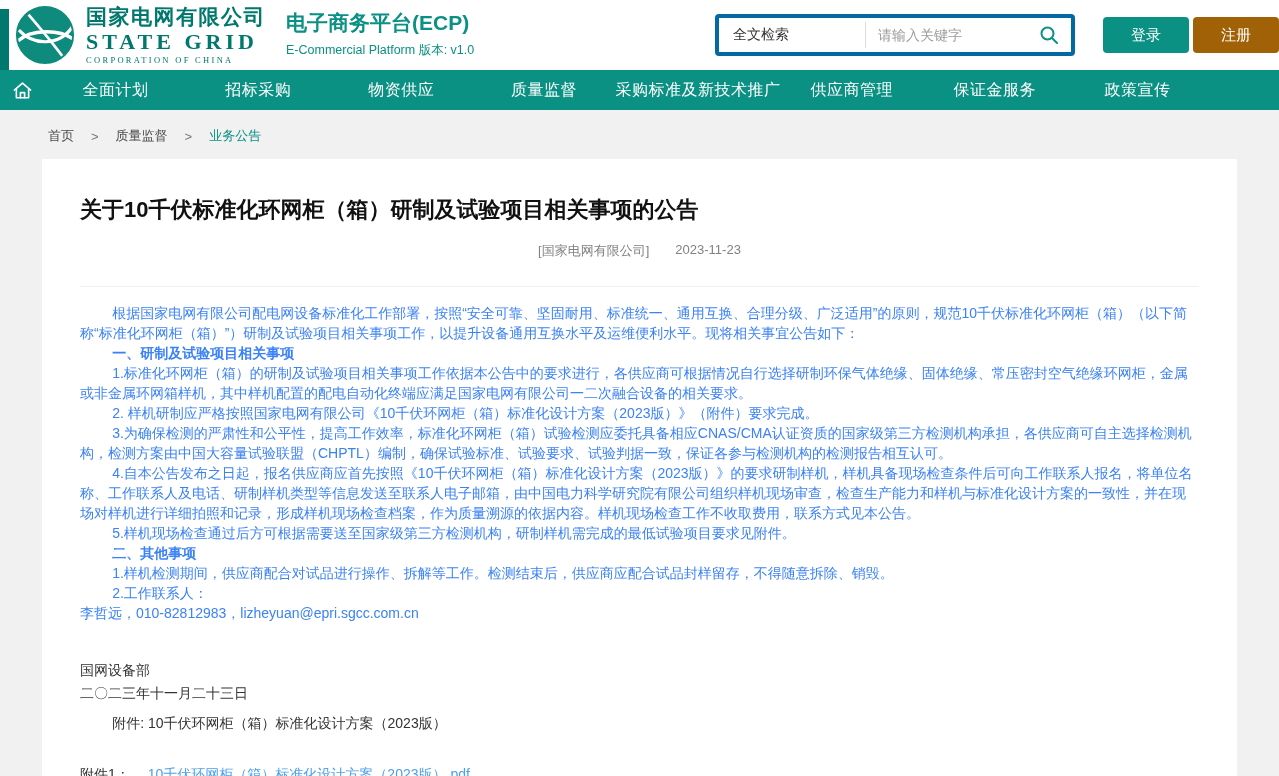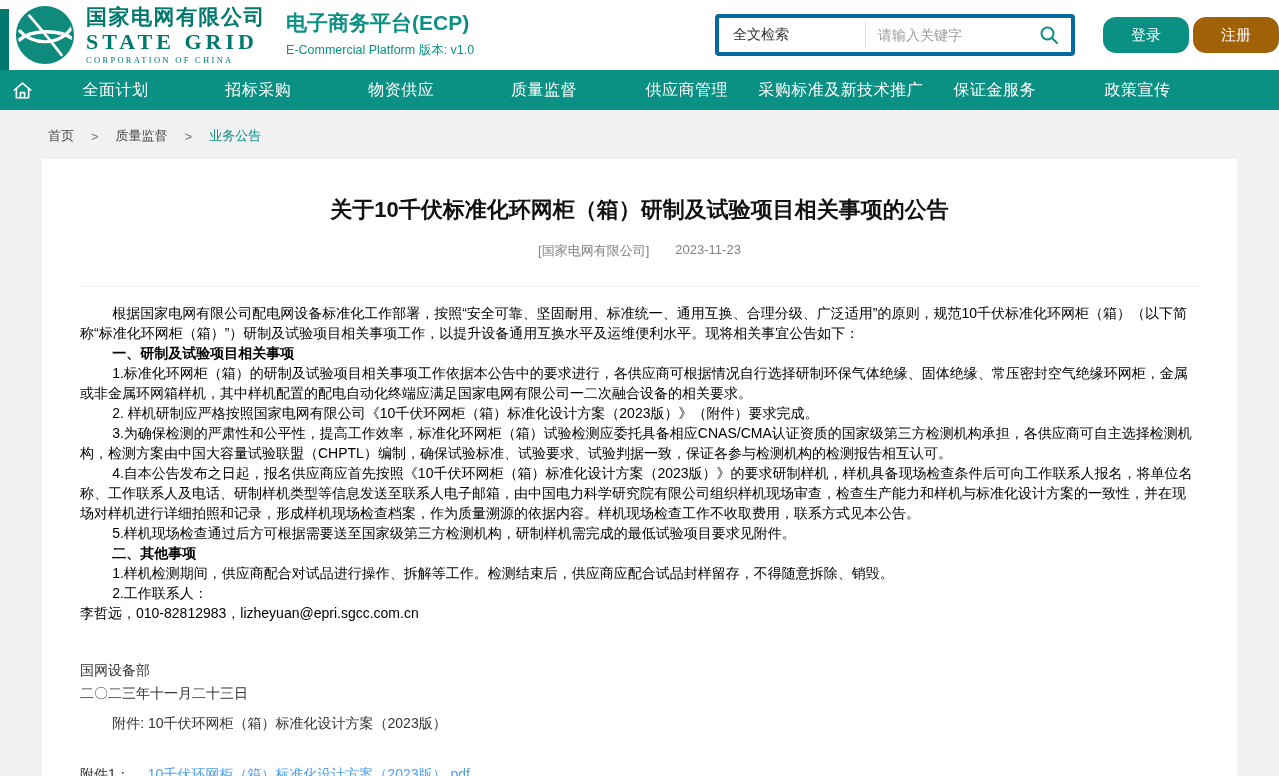--- a/index.html
+++ b/index.html
@@ -26,40 +26,40 @@
   .search-wrap{margin-left:auto;width:360px;height:42px;border:4px solid #0369a1;border-radius:4px;
                display:flex;align-items:center;background:#fff;box-sizing:border-box;}
   .search-scope{width:146px;padding-left:14px;font-size:14px;color:#333;display:flex;align-items:center;
                 height:100%;cursor:pointer;box-sizing:border-box;}
   .search-div{width:1px;height:26px;background:#dcdcdc;}
   .search-input{flex:1;min-width:0;border:none;outline:none;padding:0 6px 0 12px;font-size:14px;color:#333;
                 background:transparent;}
   .search-input::placeholder{color:#9b9b9b;}
   .search-btn{width:44px;height:100%;border:none;background:transparent;display:flex;align-items:center;
               justify-content:center;cursor:pointer;}
-  .btn{width:86px;height:36px;border:none;border-radius:13px;font-size:15px;color:#fff;cursor:pointer;
+  .btn{width:86px;height:36px;border:none;border-radius:4px;font-size:15px;color:#fff;cursor:pointer;
        font-family:inherit;}
   .btn-login{margin-left:28px;background:#0B9183;}
   .btn-register{margin-left:4px;background:#a16207;}
   
   .nav{height:40px;background:#0B9183;display:flex;align-items:stretch;padding-right:70px;}
   .nav-home{width:44px;display:flex;align-items:center;justify-content:center;cursor:pointer;}
   .nav-item{flex:1;display:flex;align-items:center;justify-content:center;color:#fff;font-size:16px;
             letter-spacing:0.5px;cursor:pointer;white-space:nowrap;}
   
   .crumbs{padding:17px 0 14px 48px;font-size:13px;color:#4a4a4a;display:flex;align-items:center;gap:17px;}
   .crumb-link{cursor:pointer;color:#4a4a4a;}
   .crumb-sep{color:#777;}
   .crumb-current{color:#0B9183;}
   
   .card{margin:0 42px;background:#fff;min-height:606px;box-sizing:border-box;padding:36px 38px 40px;}
-  .doc-title{font-size:22px;font-weight:bold;color:#111;text-align:center;line-height:30px;}
+  .doc-title{font-size:22px;font-weight:bold;color:#111;line-height:30px;}
   .doc-meta{margin-top:17px;display:flex;justify-content:center;gap:26px;font-size:13px;color:#828282;}
   .doc-divider{border:none;border-top:1px solid #f0f0f0;margin:26px 0 16px;}
-  .doc-body p{margin:0;font-size:14px;line-height:20px;color:#000000;}
+  .doc-body p{margin:0;font-size:14px;line-height:20px;color:#3b82f6;}
   .ind{text-indent:2.3em;}
   .bold{font-weight:bold;}
   .sign{margin-top:36px;text-align:left;font-size:14px;line-height:23px;color:#333;padding-right:2px;}
   .attach-note{margin-top:8px;font-size:14px;color:#333;text-indent:2.3em;line-height:20px;}
   .attach-row{margin-top:33px;display:flex;align-items:center;gap:18px;font-size:14px;color:#333;}
   .attach-link{color:#4D9FEA;text-decoration:none;cursor:pointer;}
 </style>
 </head>
 <body>
 
@@ -107,22 +107,22 @@
     <svg width="23" height="23" viewBox="0 0 24 24" fill="none" stroke="#fff" stroke-width="1.7" stroke-linecap="round" stroke-linejoin="round">
       <path d="M3.5 11.5 L12 4.3 L20.5 11.5"></path>
       <path d="M5.6 10.2 V19.6 H18.4 V10.2"></path>
       <path d="M9.8 19.6 V14.2 H14.2 V19.6"></path>
     </svg>
   </div>
   <div class="nav-item">全面计划</div>
   <div class="nav-item">招标采购</div>
   <div class="nav-item">物资供应</div>
   <div class="nav-item">质量监督</div>
+  <div class="nav-item">采购标准及新技术推广</div>
   <div class="nav-item">供应商管理</div>
-  <div class="nav-item">采购标准及新技术推广</div>
   <div class="nav-item">保证金服务</div>
   <div class="nav-item">政策宣传</div>
 </div>
 
 <div class="crumbs">
   <span class="crumb-link">首页</span>
   <span class="crumb-sep">&gt;</span>
   <span class="crumb-link">质量监督</span>
   <span class="crumb-sep">&gt;</span>
   <span class="crumb-current">业务公告</span>

